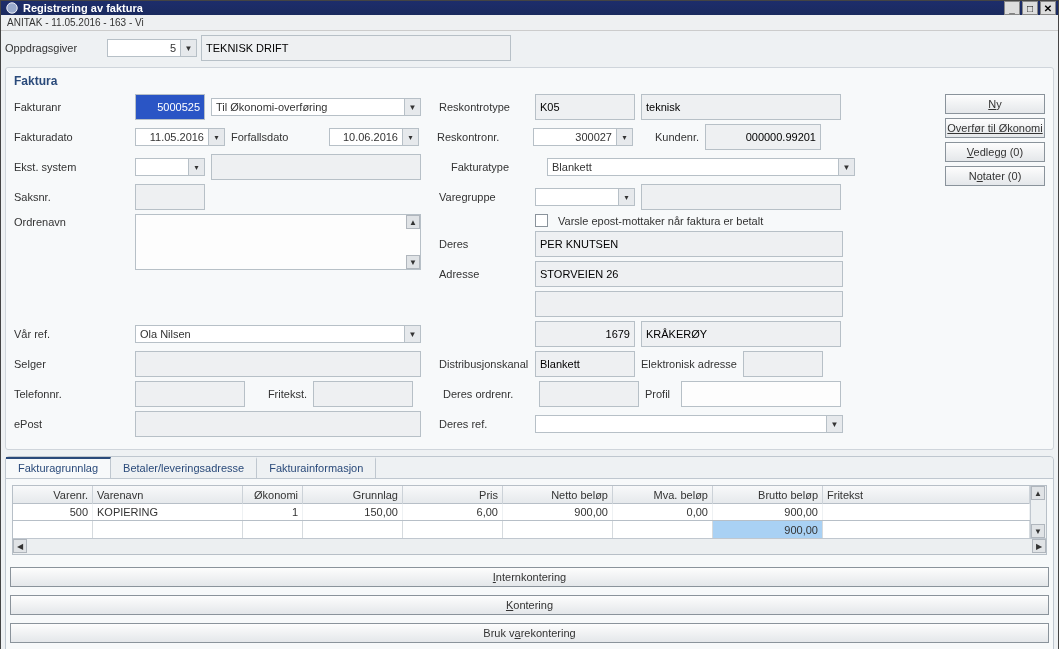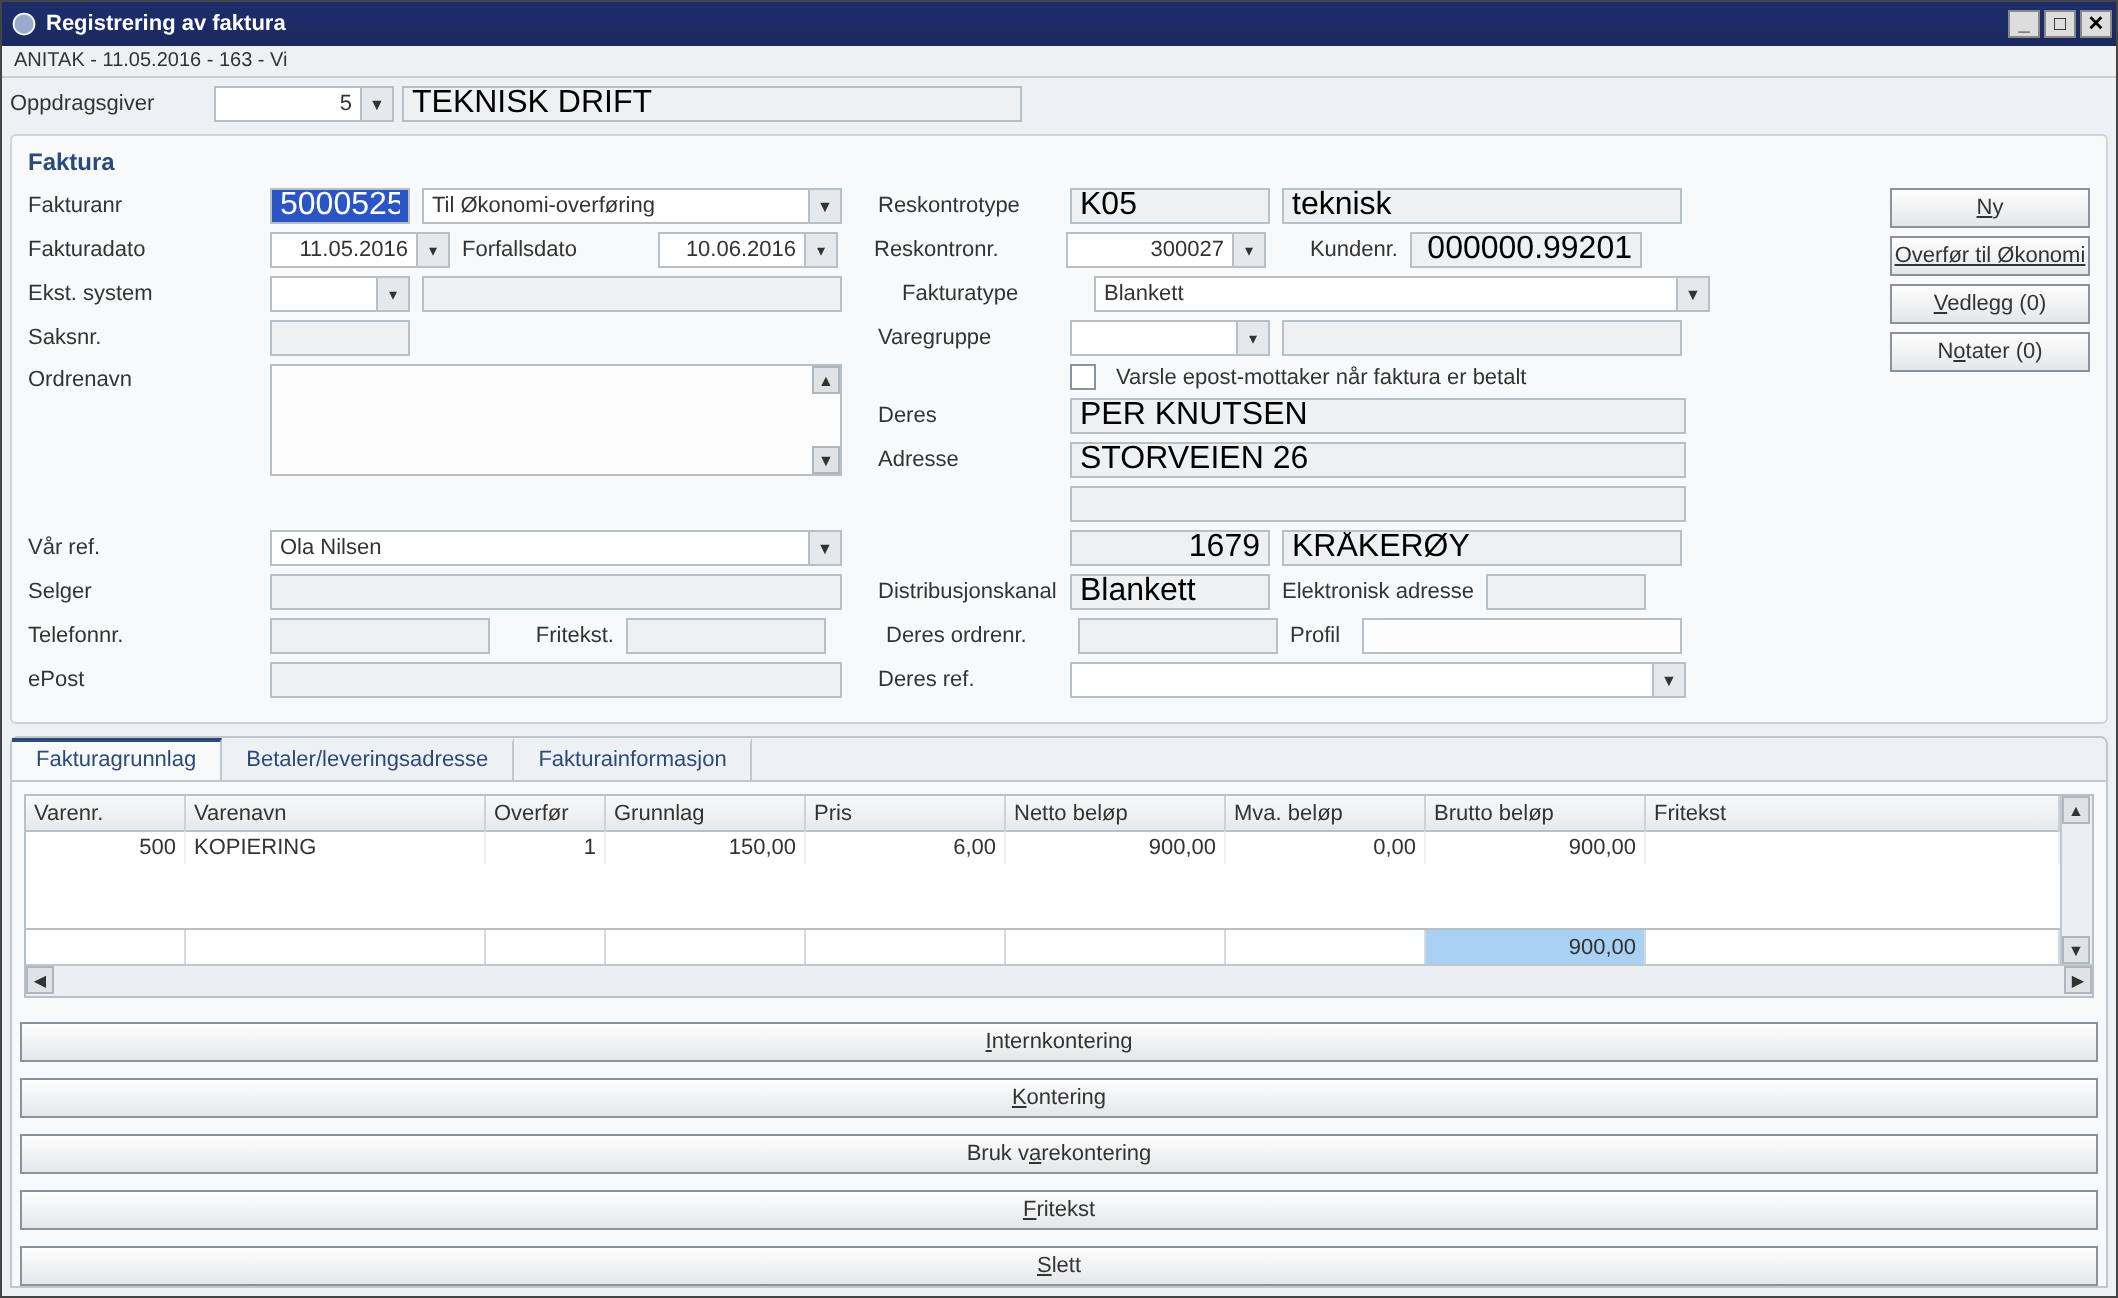--- a/index.html
+++ b/index.html
@@ -170,21 +170,21 @@
     border-bottom: 1px solid #b7bfc7;
     height: 18px;
   }
   .grid-header div {
     border-right: 1px solid #ccd2d8;
     font-size: 11px;
     padding: 0 4px;
     height: 18px;
     line-height: 18px;
   }
-  .hr-r { }
+  .hr-r { text-align: right; }
   .grid-row { height: 16px; }
   .grid-row div {
     border-right: 1px solid #eef1f3;
     padding: 0 4px;
     font-size: 11px;
     height: 16px;
     line-height: 16px;
   }
   .cr { text-align: right; }
   .grid-body { flex: 1; overflow: hidden; }
@@ -245,22 +245,22 @@
     background: #fff;
     display: inline-block;
     vertical-align: middle;
     margin-right: 4px;
   }
   .flex-between { display: flex; justify-content: space-between; align-items: flex-start; gap: 10px; }
   input[type=text] {
     border: 1px solid #b7c0c7;
     background: #fdfdfd;
     height: 18px;
-    font-size: 16px;
-    padding: 0 4px;
+    font-size: 11px;
+    padding: 12px 4px;
     width: 100%;
   }
   input[type=text].right { text-align: right; }
   input[type=text].ro { background: #eef0f2; }
   .sel {
     display: flex;
     border: 1px solid #b7c0c7;
     background: #fff;
     height: 18px;
     align-items: center;
@@ -461,21 +461,21 @@
       <div class="tabbar">
         <div class="tab active">Fakturagrunnlag</div>
         <div class="tab">Betaler/leveringsadresse</div>
         <div class="tab">Fakturainformasjon</div>
       </div>
 
       <div class="grid-area">
         <div class="grid-header">
           <div class="hr-r">Varenr.</div>
           <div>Varenavn</div>
-          <div class="hr-r">Overfør</div>
+          <div class="hr-r">Økonomi</div>
           <div class="hr-r">Grunnlag</div>
           <div class="hr-r">Pris</div>
           <div class="hr-r">Netto beløp</div>
           <div class="hr-r">Mva. beløp</div>
           <div class="hr-r">Brutto beløp</div>
           <div>Fritekst</div>
           <div></div>
         </div>
         <div class="grid-body">
           <div class="grid-row">

